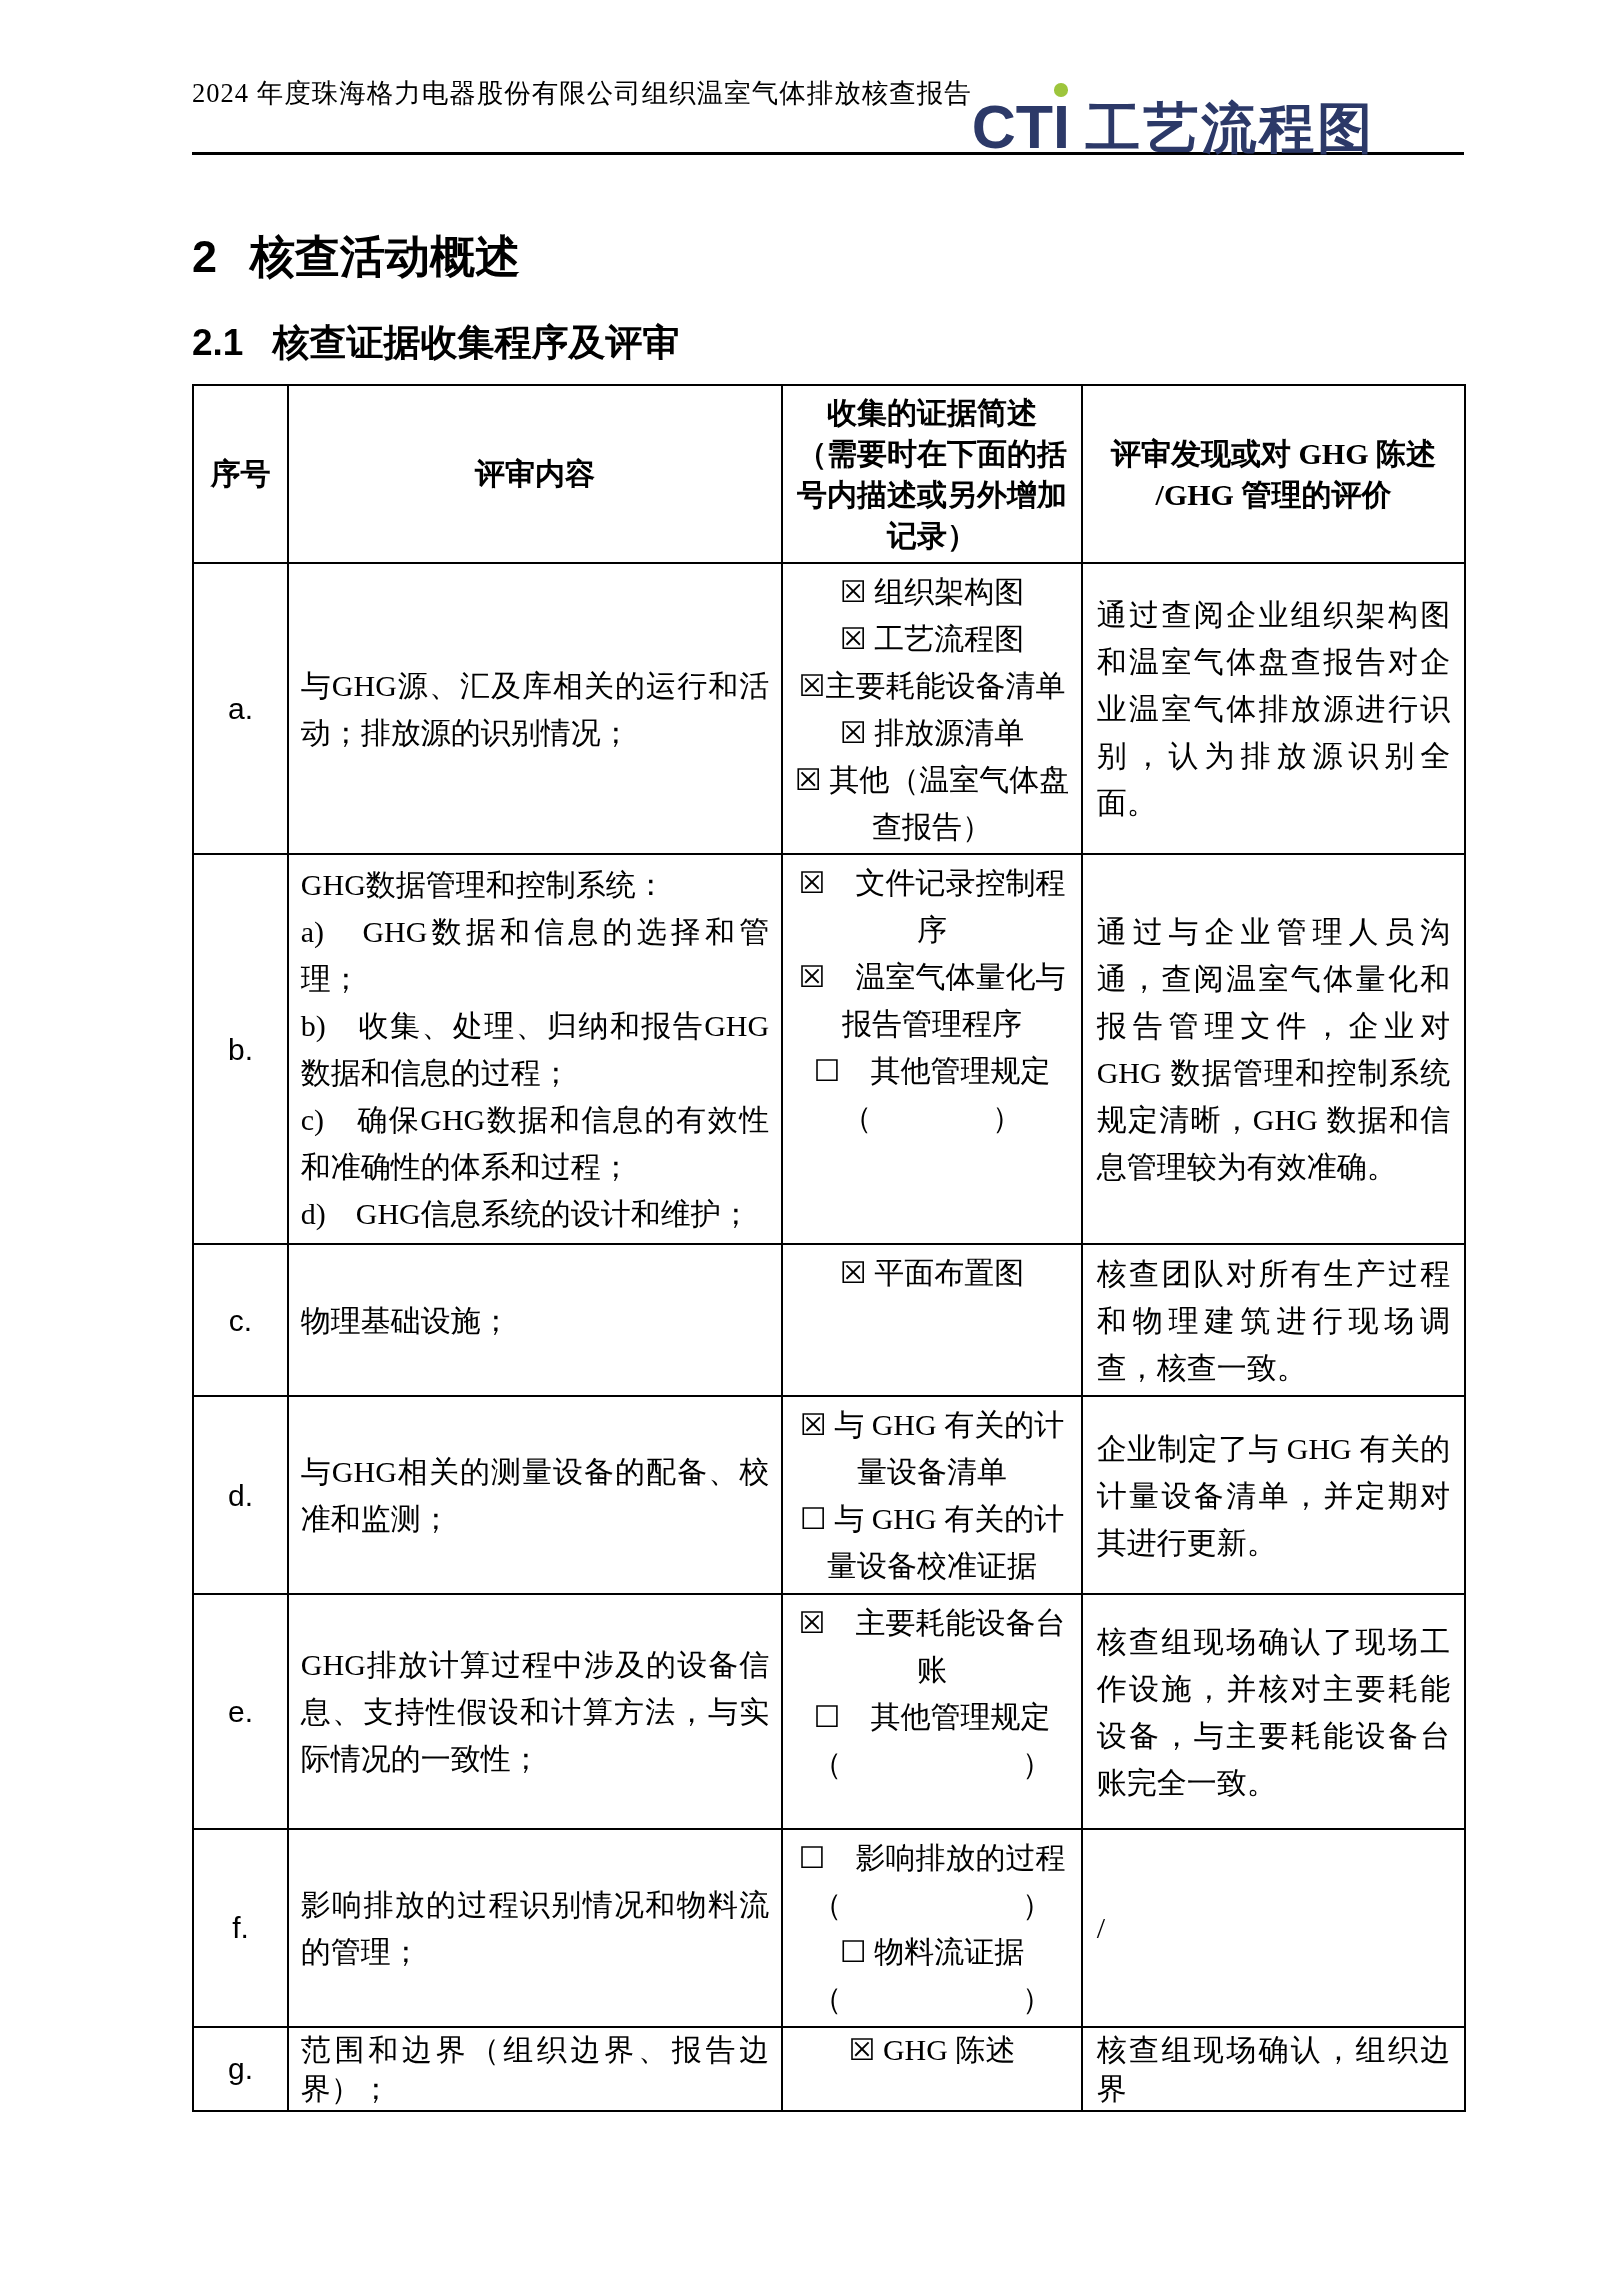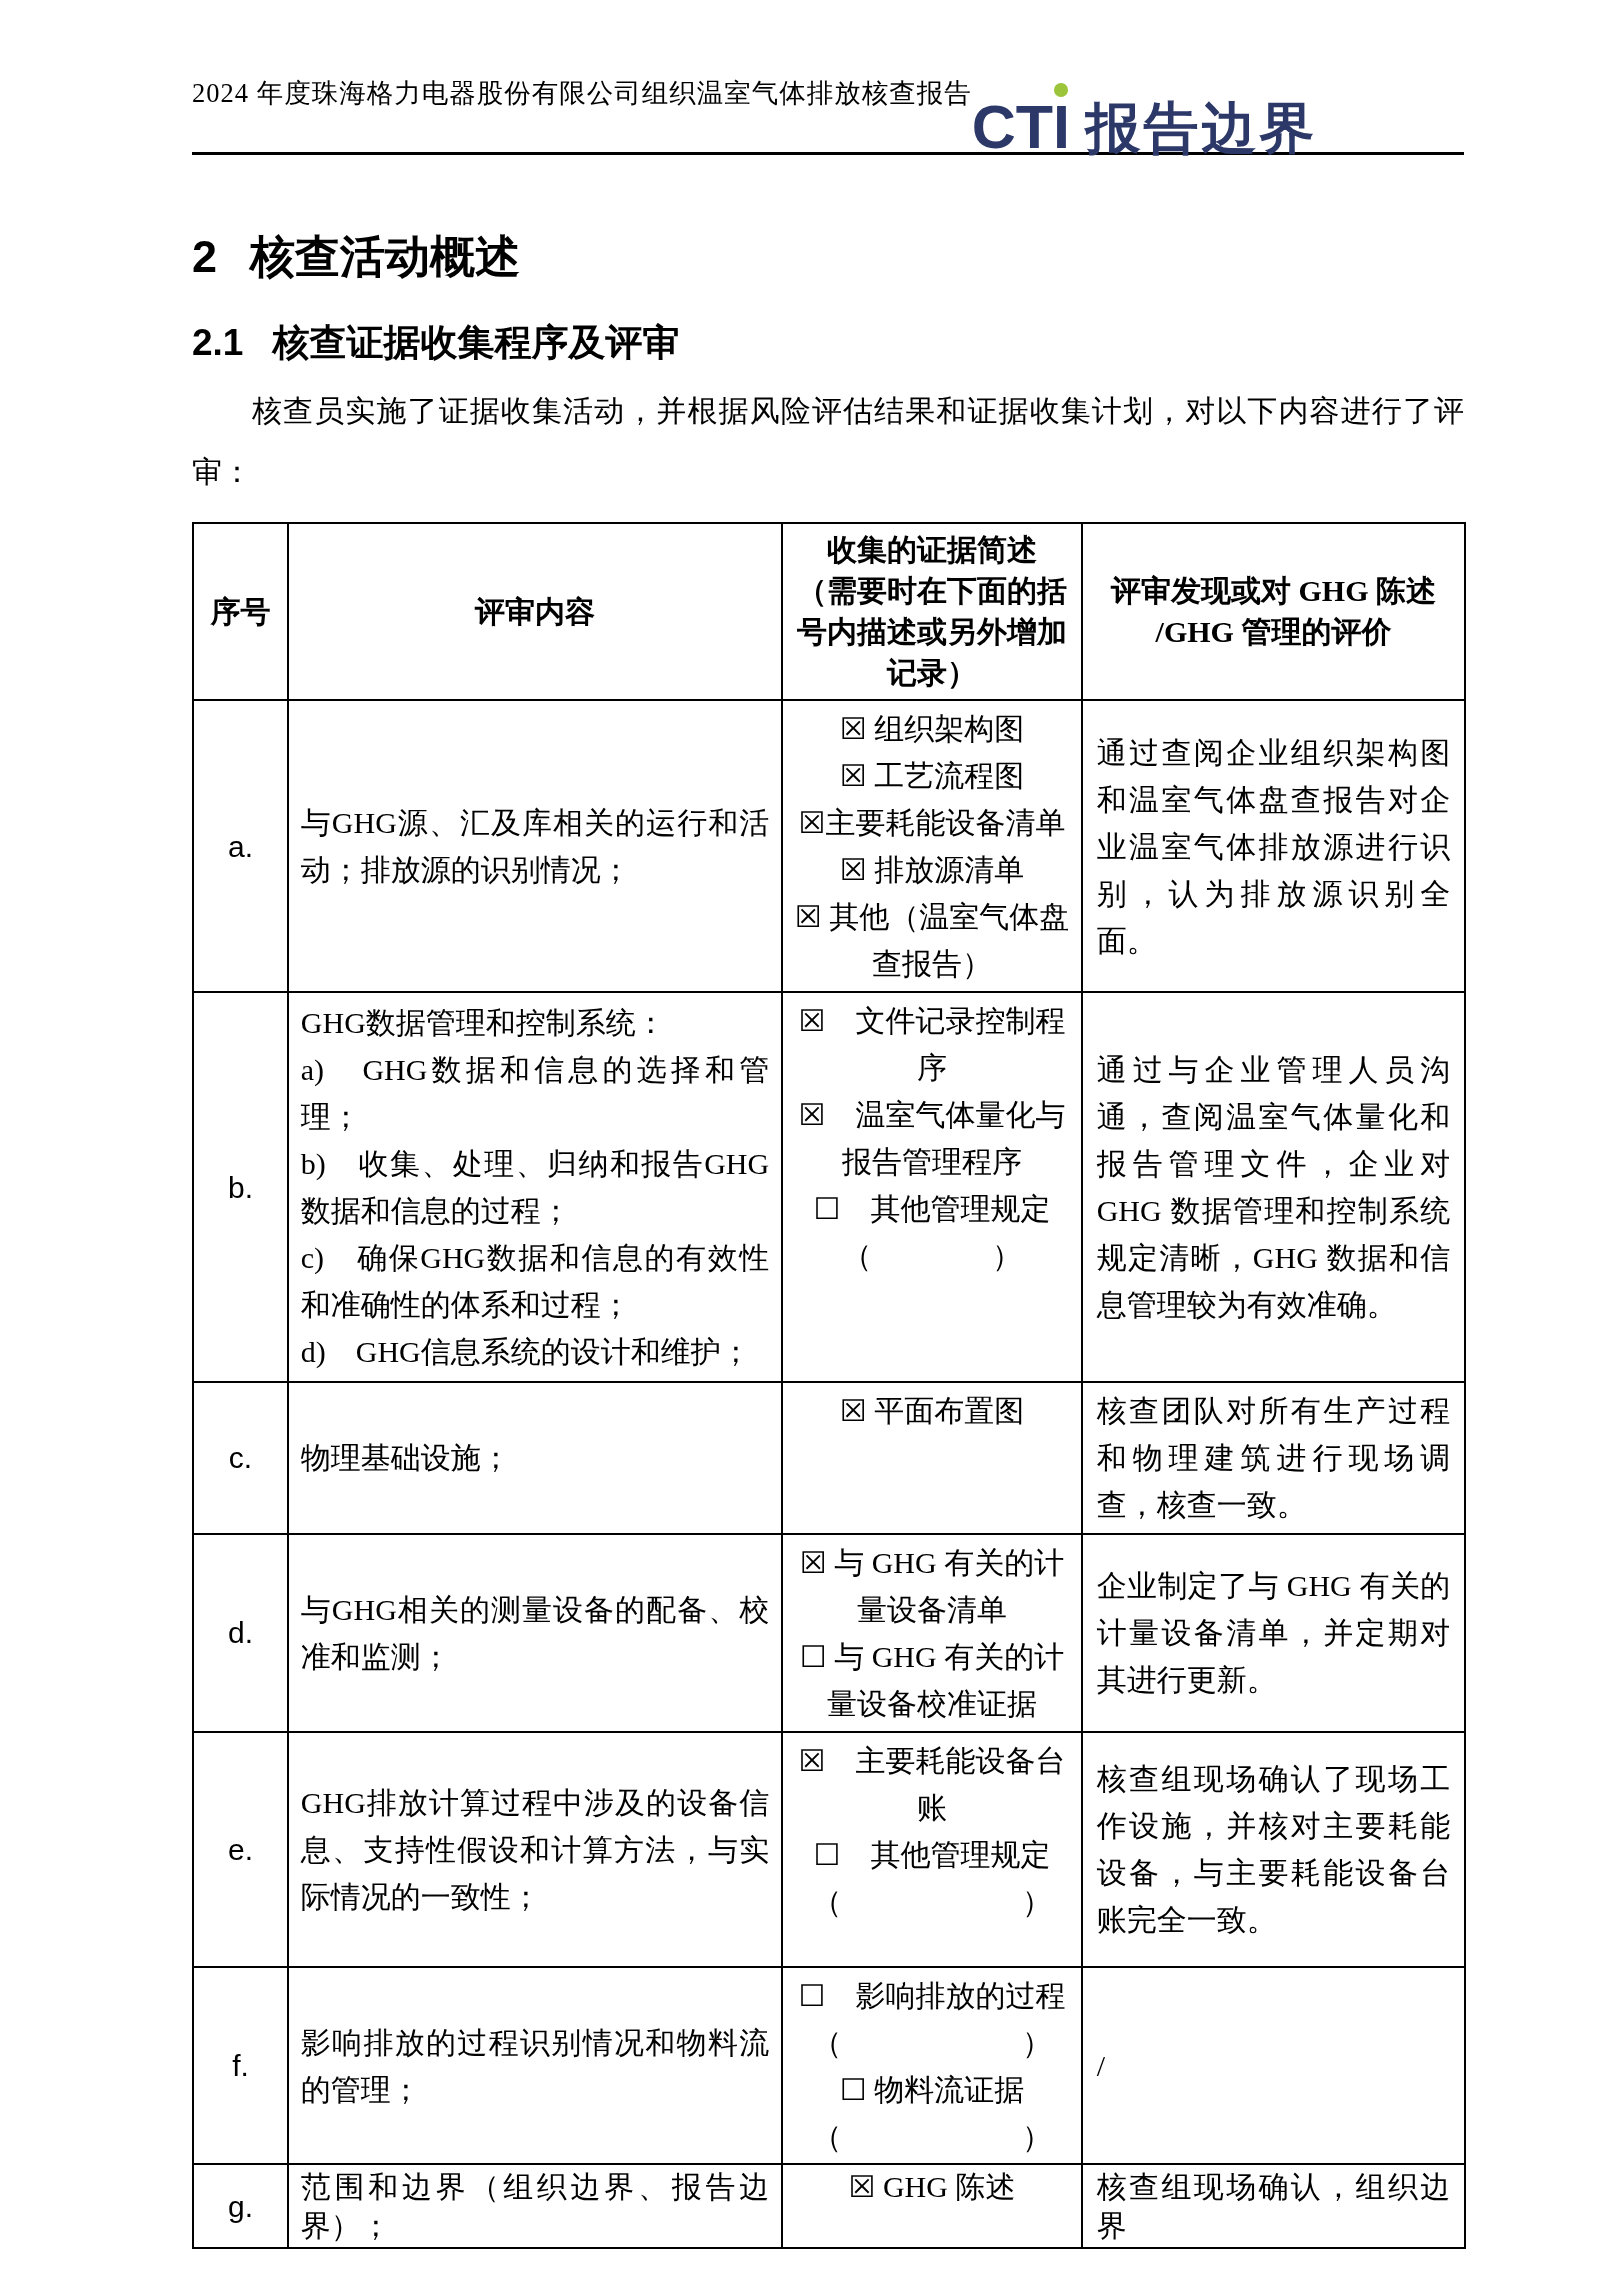--- a/index.html
+++ b/index.html
@@ -86,35 +86,34 @@
 <div class="page">
   <div class="content">
 
     <header class="doc-header">
       <div class="doc-title">2024 年度珠海格力电器股份有限公司组织温室气体排放核查报告</div>
       <div class="logo">
         <span class="logo-cti">
           <span>CTI</span>
           <span class="logo-dot"></span>
         </span>
-        <span class="logo-zh">报告边界</span>
+        <span class="logo-zh">工艺流程图</span>
       </div>
     </header>
 
     <h1 class="sec">
       <span>2</span>
       <span>核查活动概述</span>
     </h1>
 
     <h2 class="sec">
       <span>2.1</span>
       <span>核查证据收集程序及评审</span>
     </h2>
 
-    <p class="intro">核查员实施了证据收集活动，并根据风险评估结果和证据收集计划，对以下内容进行了评审：</p>
 
     <table class="review">
       <colgroup>
         <col style="width:95px">
           <col style="width:494px">
           <col style="width:300px">
           <col style="width:383px">
       </colgroup>
       <thead>
         <tr class="rh">

